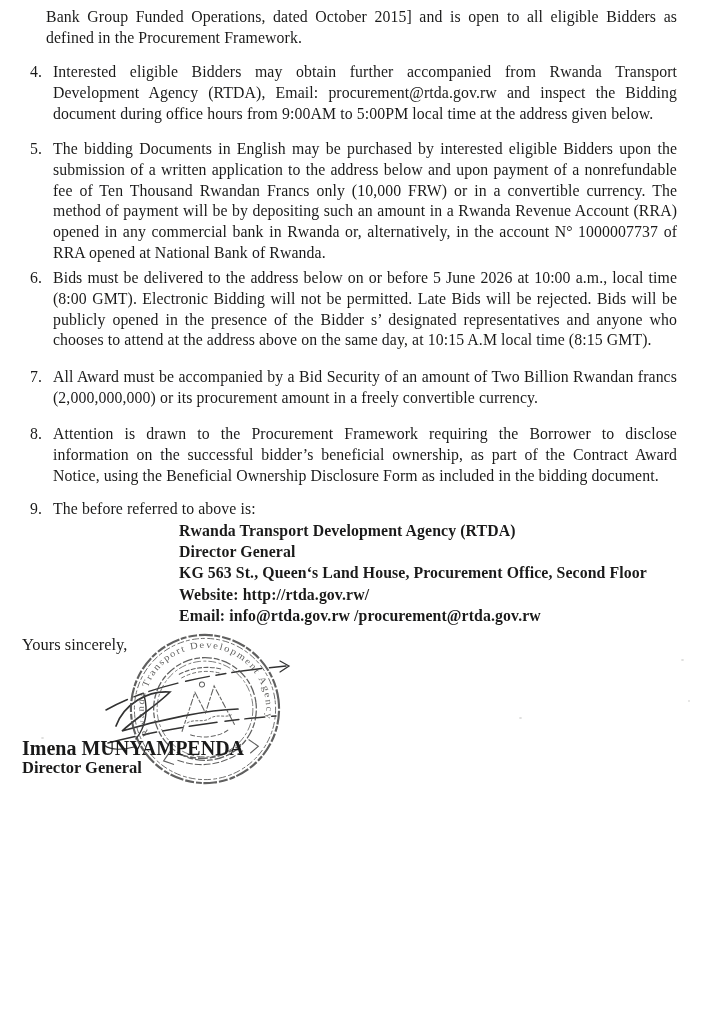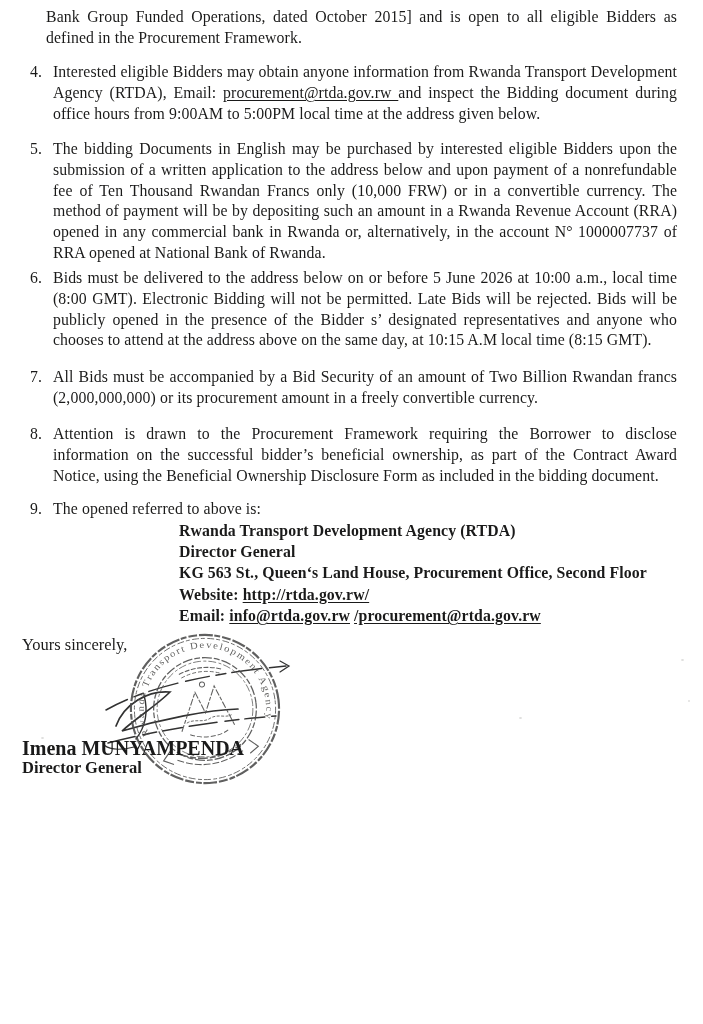--- a/index.html
+++ b/index.html
@@ -18,21 +18,21 @@
     font-size:15.8px;
     line-height:20.8px;
     text-align:justify;
     letter-spacing:0.1px;
   }
   .item{display:flex;}
   .item .num{flex:0 0 23px;text-align:left;}
   .item .body{flex:1 1 auto;text-align:justify;}
   .intro{padding-left:16px;}
   b{font-weight:normal;}
-  .ul{text-decoration:underline;text-underline-offset:2px;}
+  .ul{text-underline-offset:2px;}
   .addr{
     margin-left:126px;
     margin-top:0;
     font-weight:bold;
     text-align:left;
     line-height:21.3px;
   }
   .closing-sal{position:absolute;left:22px;top:635px;font-size:16.5px;font-family:Liberation Serif, serif;}
   .sig-name{position:absolute;left:22px;top:737px;font-size:20px;font-weight:bold;z-index:3;}
   .sig-title{position:absolute;left:22px;top:758px;font-size:16.5px;font-weight:bold;z-index:3;}
@@ -60,47 +60,47 @@
 <body>
 
 <div class="page">
 
   <div class="textblock intro" style="top:7px;">
     <span>Bank Group Funded Operations, dated October 2015] and is open to all eligible Bidders as defined in the Procurement Framework.</span>
   </div>
 
   <div class="textblock item" style="top:62px;">
     <span class="num">4.</span>
-    <span class="body"><span>Interested eligible Bidders may obtain anyone information from Rwanda Transport Development Agency (RTDA), Email: </span><span class="ul">procurement@rtda.gov.rw </span><span>and inspect the Bidding document during office hours from 9:00AM to 5:00PM local time at the address given below.</span></span>
+    <span class="body"><span>Interested eligible Bidders may obtain further accompanied from Rwanda Transport Development Agency (RTDA), Email: </span><span class="ul">procurement@rtda.gov.rw </span><span>and inspect the Bidding document during office hours from 9:00AM to 5:00PM local time at the address given below.</span></span>
   </div>
 
   <div class="textblock item" style="top:139px;">
     <span class="num">5.</span>
     <span class="body">The bidding Documents in English may be purchased by interested eligible Bidders upon the submission of a written application to the address below and upon payment of a nonrefundable fee of Ten Thousand Rwandan Francs only (10,000 FRW) or in a convertible currency. The method of payment will be by depositing such an amount in a Rwanda Revenue Account (RRA) opened in any commercial bank in Rwanda or, alternatively, in the account N° 1000007737 of RRA opened at National Bank of Rwanda.</span>
   </div>
 
   <div class="textblock item" style="top:268px;">
     <span class="num">6.</span>
     <span class="body"><span>Bids must be delivered to the address below on or before </span><b>5 June 2026 at 10:00 a.m.</b><span>, local time (8:00 GMT). Electronic Bidding will not be permitted. Late Bids will be rejected. Bids will be publicly opened in the presence of the Bidder s’ designated representatives and anyone who chooses to attend at the address above on the same day, at </span><b>10:15 A.M local time (8:15 GMT)</b><span>.</span></span>
   </div>
 
   <div class="textblock item" style="top:367px;">
     <span class="num">7.</span>
-    <span class="body"><span>All Bids must be accompanied by a Bid Security of an amount of </span><b>Two Billion Rwandan francs (2,000,000,000)</b><span> or its procurement amount in a freely convertible currency.</span></span>
+    <span class="body"><span>All Award must be accompanied by a Bid Security of an amount of </span><b>Two Billion Rwandan francs (2,000,000,000)</b><span> or its procurement amount in a freely convertible currency.</span></span>
   </div>
 
   <div class="textblock item" style="top:424px;">
     <span class="num">8.</span>
     <span class="body">Attention is drawn to the Procurement Framework requiring the Borrower to disclose information on the successful bidder’s beneficial ownership, as part of the Contract Award Notice, using the Beneficial Ownership Disclosure Form as included in the bidding document.</span>
   </div>
 
   <div class="textblock item" style="top:499px;">
     <span class="num">9.</span>
     <span class="body" style="text-align:left;">
-      <span>The opened referred to above is:</span>
+      <span>The before referred to above is:</span>
       <div class="addr">
         <div>Rwanda Transport Development Agency (RTDA)</div>
         <div>Director General</div>
         <div>KG 563 St., Queen‘s Land House, Procurement Office, Second Floor</div>
         <div><span>Website: </span><span class="ul">http://rtda.gov.rw/</span></div>
         <div><span>Email: </span><span class="ul">info@rtda.gov.rw</span><span> </span><span class="ul">/procurement@rtda.gov.rw</span></div>
       </div>
     </span>
   </div>
 

